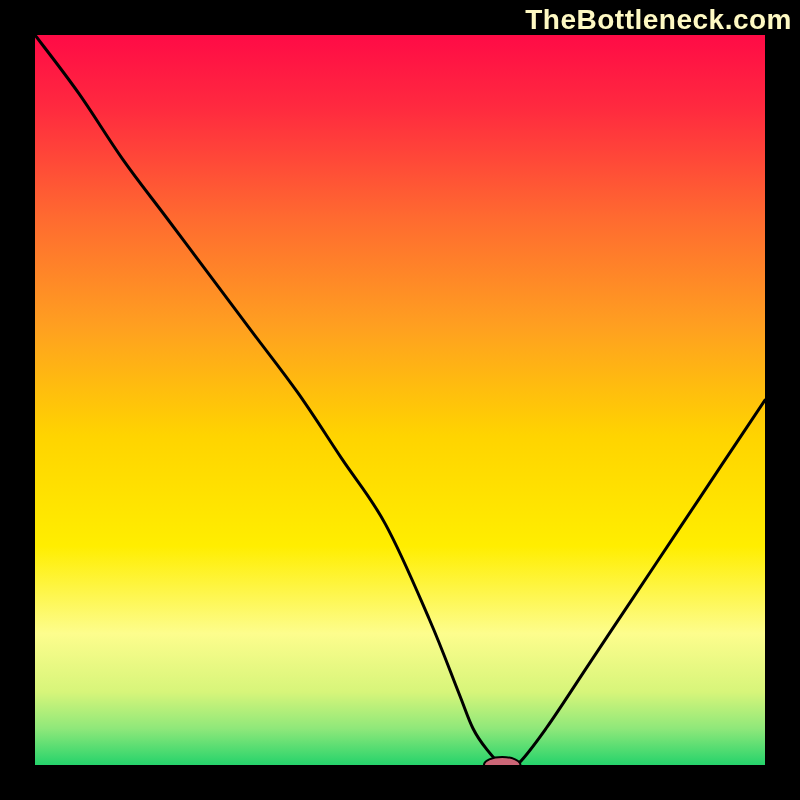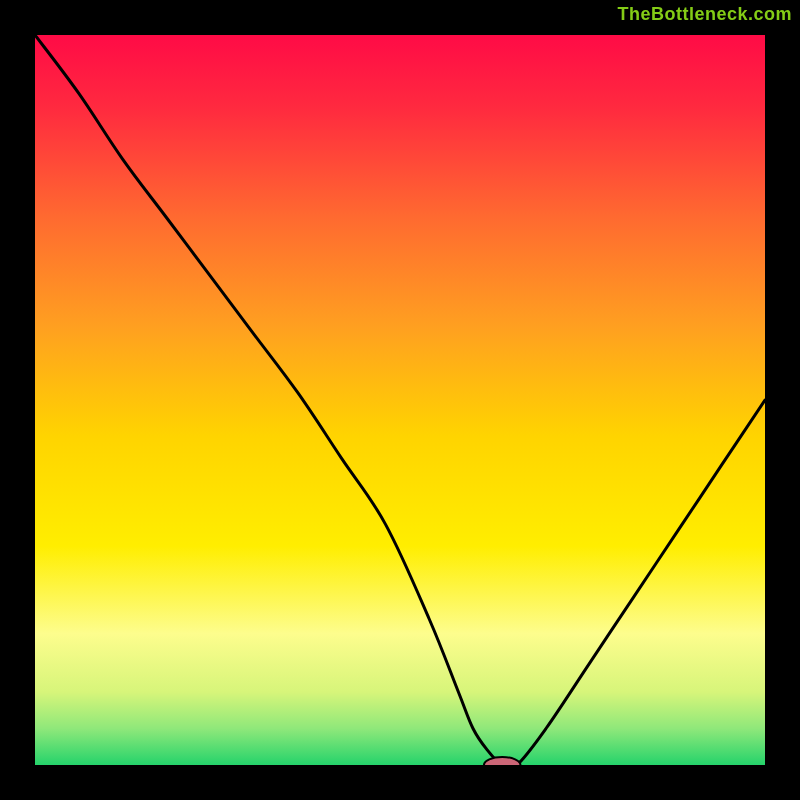--- a/index.html
+++ b/index.html
@@ -14,22 +14,22 @@
   .frame {
     position: relative;
     width: 800px;
     height: 800px;
     background: #000;
   }
   .watermark {
     position: absolute;
     top: 4px;
     right: 8px;
-    color: #84cc16;
-    font-size: 18px;
+    color: #fef9c3;
+    font-size: 28px;
     font-weight: bold;
     letter-spacing: 0.5px;
     z-index: 10;
   }
   .plot-area {
     position: absolute;
     left: 35px;
     top: 35px;
     width: 730px;
     height: 730px;

